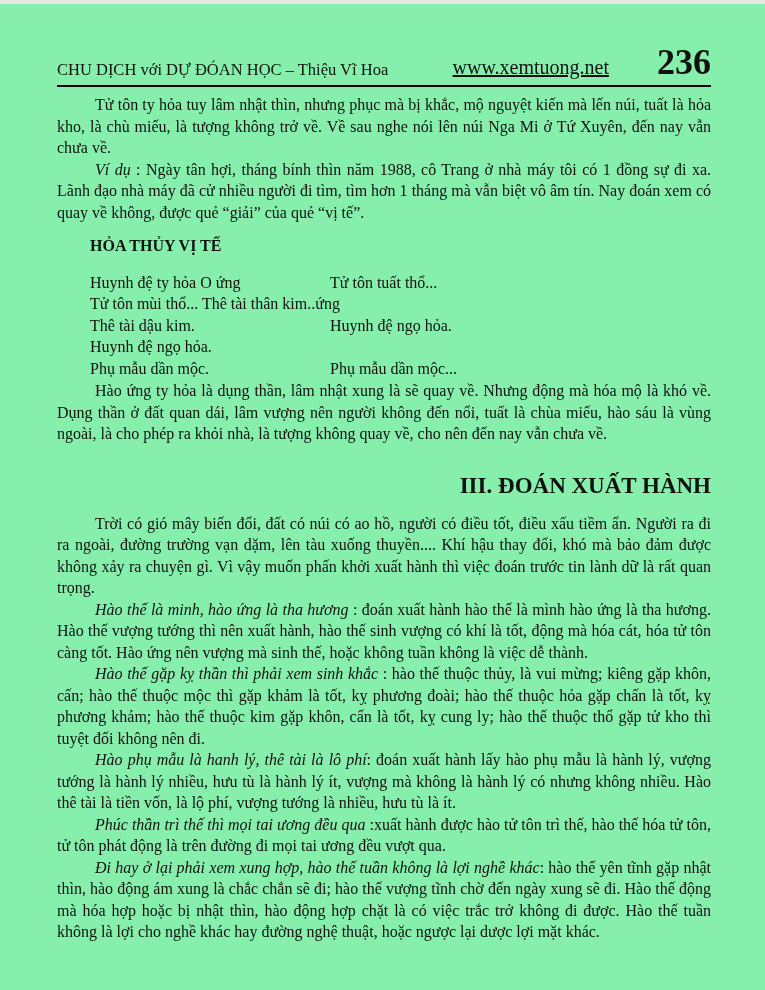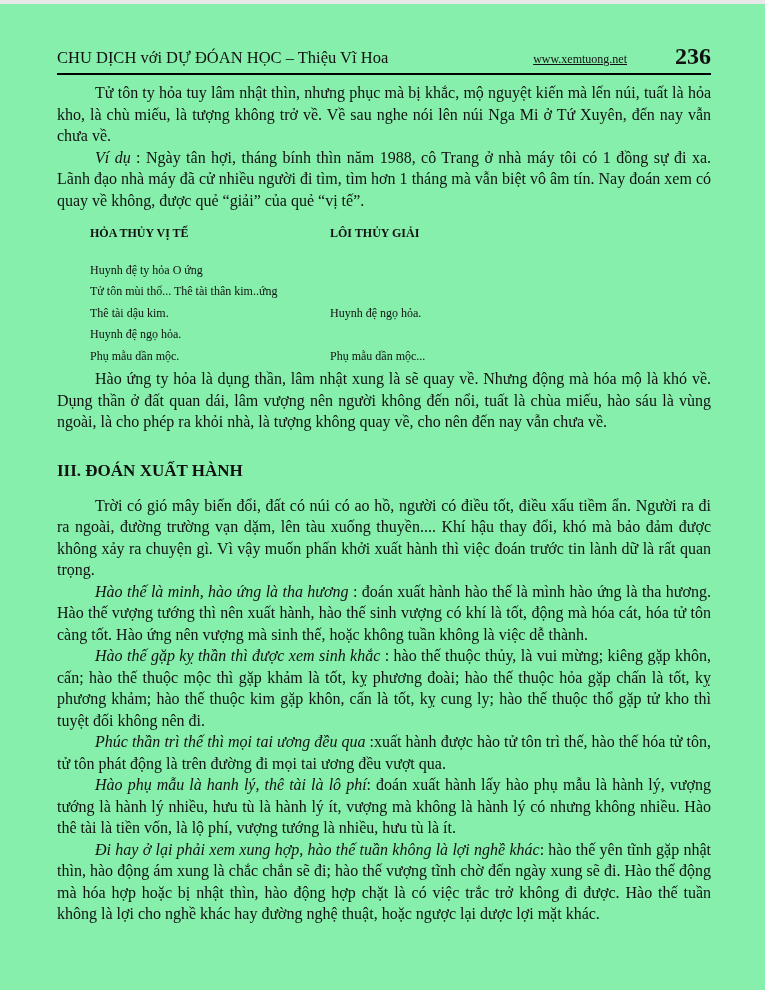--- a/index.html
+++ b/index.html
@@ -21,54 +21,54 @@
     margin-top: 40px;
     padding-bottom: 5px;
     border-bottom: 2px solid #000;
   }
   .header-title {
     flex: 1;
     font-size: 16.5px;
     white-space: nowrap;
   }
   .header-url {
-    font-size: 12px;
+    font-size: 20px;
     text-decoration: underline;
     color: #111;
     margin-right: 48px;
     margin-bottom: 1px;
   }
   .page-number {
-    font-size: 24px;
+    font-size: 36px;
     font-weight: bold;
     line-height: 1;
   }
   .content { margin-top: 7px; }
   p.para {
     margin: 0;
     font-size: 16px;
     line-height: 21.5px;
     text-align: justify;
     text-indent: 38px;
   }
   .ital { font-style: italic; }
   .hex-table { margin-top: 12px; margin-bottom: 1px; }
   .hex-row {
     display: flex;
     padding-left: 33px;
-    font-size: 12px;
+    font-size: 16px;
     line-height: 21.5px;
   }
   .hex-row .cell-left { width: 240px; flex-shrink: 0; }
   .hex-row .cell-right { flex: 1; }
   .hex-head { font-weight: bold; margin-bottom: 15px; }
   .section-heading {
     margin: 28px 0 14px 0;
-    text-align: left;
-    font-size: 17px;
+    text-align: right;
+    font-size: 23px;
     font-weight: bold;
   }
 </style>
 </head>
 <body>
 
 <div class="page">
 
   <div class="header">
     <div class="header-title">CHU DỊCH với DỰ ĐÓAN HỌC – Thiệu Vĩ Hoa</div>
@@ -78,24 +78,24 @@
 
   <div class="content">
 
     <p class="para"><span>Tử tôn ty hỏa tuy lâm nhật thìn, nhưng phục mà bị khắc, mộ nguyệt kiến mà lến núi, tuất là hỏa kho, là chù miếu, là tượng không trở về. Về sau nghe nói lên núi Nga Mi ở Tứ Xuyên, đến nay vẫn chưa về.</span></p>
 
     <p class="para"><span class="ital">Ví dụ</span><span> : Ngày tân hợi, tháng bính thìn năm 1988, cô Trang ở nhà máy tôi có 1 đồng sự đi xa. Lãnh đạo nhà máy đã cử nhiều người đi tìm, tìm hơn 1 tháng mà vẫn biệt vô âm tín. Nay đoán xem có quay về không, được quẻ “giải” của quẻ “vị tế”.</span></p>
 
     <div class="hex-table">
       <div class="hex-row hex-head">
         <div class="cell-left">HỎA THỦY VỊ TẾ</div>
-        <div class="cell-right">LÔI THỦY GIẢI</div>
       </div>
       <div class="hex-row">
         <div class="cell-left">Huynh đệ ty hỏa O ứng</div>
+        <div class="cell-right">Tử tôn tuất thổ...</div>
       </div>
       <div class="hex-row">
         <div class="cell-left" style="width:auto">Tử tôn mùi thổ... Thê tài thân kim..ứng</div>
         <div class="cell-right"></div>
       </div>
       <div class="hex-row">
         <div class="cell-left">Thê tài dậu kim.</div>
         <div class="cell-right">Huynh đệ ngọ hỏa.</div>
       </div>
       <div class="hex-row">
@@ -108,22 +108,22 @@
     </div>
 
     <p class="para"><span>Hào ứng ty hỏa là dụng thần, lâm nhật xung là sẽ quay về. Nhưng động mà hóa mộ là khó về. Dụng thần ở đất quan dái, lâm vượng nên người không đến nổi, tuất là chùa miếu, hào sáu là vùng ngoài, là cho phép ra khỏi nhà,  là tượng không quay về, cho nên đến nay vẫn chưa về.</span></p>
 
     <h2 class="section-heading">III. ĐOÁN XUẤT HÀNH</h2>
 
     <p class="para"><span>Trời có gió mây biến đổi, đất có núi có ao hồ, người có điều tốt, điều xấu tiềm ẩn. Người ra đi ra ngoài, đường trường vạn dặm, lên tàu xuống thuyền.... Khí hậu thay đổi, khó mà bảo đảm được không xảy ra chuyện gì. Vì vậy  muốn phấn khởi xuất hành thì việc đoán trước tin lành dữ là rất quan trọng.</span></p>
 
     <p class="para"><span class="ital">Hào thế là minh, hào ứng là tha hương</span><span> : đoán xuất hành hào thế là mình hào ứng là tha hương. Hào thế vượng tướng thì nên xuất hành, hào thế sinh vượng có khí là tốt, động mà hóa cát, hóa tử tôn càng tốt. Hào ứng nên vượng mà sinh thế, hoặc không tuần không là việc dễ thành.</span></p>
 
-    <p class="para"><span class="ital">Hào thế gặp kỵ thần thì được xem sinh khắc</span><span> : hào thế thuộc thủy, là vui mừng; kiêng gặp khôn, cấn; hào thế thuộc mộc thì gặp khảm là tốt, kỵ phương đoài; hào thế thuộc hỏa gặp chấn là tốt, kỵ phương khảm; hào thế thuộc kim gặp khôn, cấn là tốt, kỵ cung ly; hào thế thuộc thổ gặp tử  kho thì tuyệt đối không nên đi.</span></p>
+    <p class="para"><span class="ital">Hào thế gặp kỵ thần thì phải xem sinh khắc</span><span> : hào thế thuộc thủy, là vui mừng; kiêng gặp khôn, cấn; hào thế thuộc mộc thì gặp khảm là tốt, kỵ phương đoài; hào thế thuộc hỏa gặp chấn là tốt, kỵ phương khảm; hào thế thuộc kim gặp khôn, cấn là tốt, kỵ cung ly; hào thế thuộc thổ gặp tử  kho thì tuyệt đối không nên đi.</span></p>
+
+    <p class="para"><span class="ital">Hào phụ mẫu là hanh lý, thê tài là lô phí</span><span>: đoán xuất hành lấy hào phụ mẫu là hành lý, vượng tướng là hành lý nhiều, hưu tù là hành lý ít, vượng mà không là hành lý có nhưng không nhiều. Hào thê tài là tiền vốn, là lộ phí, vượng tướng là nhiều, hưu tù là ít.</span></p>
 
     <p class="para"><span class="ital">Phúc thần trì thế thì mọi tai ương đều qua</span><span> :xuất hành được hào tử tôn trì thế, hào thế hóa tử tôn, tử tôn phát động là trên đường đi mọi tai ương đều vượt qua.</span></p>
-
-    <p class="para"><span class="ital">Hào phụ mẫu là hanh lý, thê tài là lô phí</span><span>: đoán xuất hành lấy hào phụ mẫu là hành lý, vượng tướng là hành lý nhiều, hưu tù là hành lý ít, vượng mà không là hành lý có nhưng không nhiều. Hào thê tài là tiền vốn, là lộ phí, vượng tướng là nhiều, hưu tù là ít.</span></p>
 
     <p class="para"><span class="ital">Đi hay ở lại phải xem xung hợp, hào thế tuần không là lợi nghề khác</span><span>: hào thế yên tĩnh gặp nhật thìn, hào động ám xung là chắc chắn sẽ đi; hào thế vượng tĩnh chờ đến ngày xung sẽ đi. Hào thế động mà hóa hợp hoặc bị nhật thìn, hào động hợp chặt là có việc trắc trở không đi được. Hào thế tuần không là lợi cho nghề khác hay đường nghệ thuật, hoặc ngược lại dược lợi mặt khác.</span></p>
 
   </div>
 </div>
 
 </body></html>

